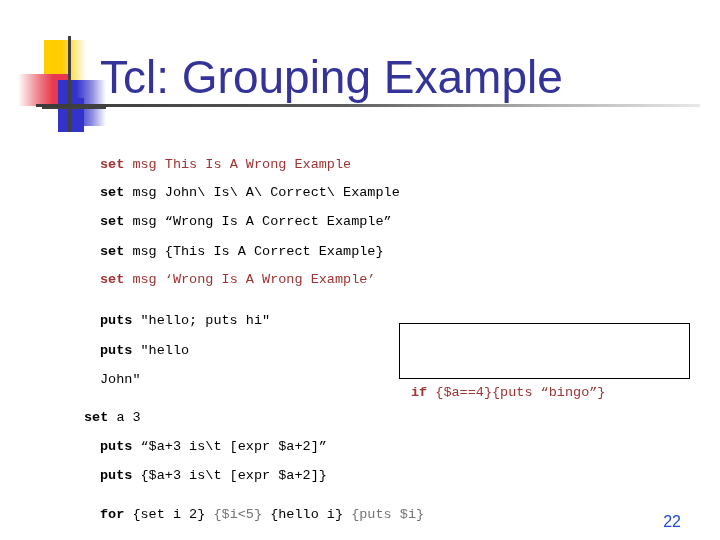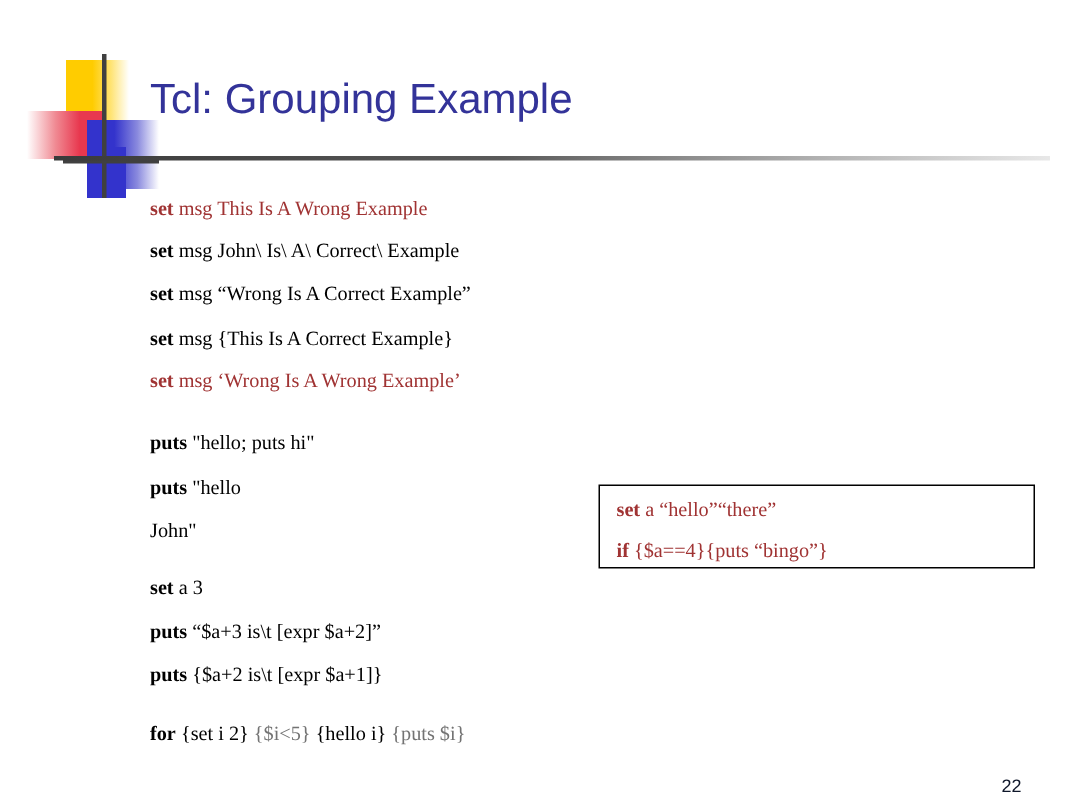--- a/index.html
+++ b/index.html
@@ -69,45 +69,46 @@
     width: 64px;
     height: 3px;
     background: #404040;
   }
 
   
   .title {
     position: absolute;
     left: 100px;
     top: 50px;
-    font-size: 28px;
+    font-size: 46px;
     color: #333399;
     letter-spacing: 0px;
     white-space: nowrap;
     font-weight: normal;
   }
 
   
   .rule {
     position: absolute;
     left: 36px;
     top: 104px;
     width: 664px;
     height: 3px;
     background: linear-gradient(to right, #3a3a3a 0%, #5a5a5a 45%, #b4b4b4 78%, #e8e8e8 100%);
   }
 
   
   .code {
     position: absolute;
-    font-family: Liberation Serif, serif;
+    font-family: Liberation Mono, monospace;
     font-size: 13.5px;
     white-space: pre;
     color: #000000;
     line-height: 1;
+    margin-top: 26px;
   }
   .code.red { color: #A03333; }
   .kw { font-weight: bold; }
   .purple { color: #737373; }
 
   
   .callout {
     position: absolute;
     left: 399px;
     top: 323px;
@@ -118,22 +119,22 @@
   }
   .callout .code {
     position: absolute;
   }
 
   
   .slide-number {
     position: absolute;
     right: 39px;
     bottom: 9px;
-    font-size: 12px;
-    color: #0f172a;
+    font-size: 16px;
+    color: #1d4ed8;
     font-family: "Liberation Sans", sans-serif;
   }
 </style>
 </head>
 <body>
 
 <div class="logo">
   <div class="sq sq-yellow"></div>
   <div class="sq sq-red"></div>
   <div class="sq sq-blue"></div>
@@ -154,26 +155,25 @@
 <div class="code" style="left:100px; top:219px;"><span class="kw">set</span><span> msg {This Is A Correct Example}</span></div>
 
 <div class="code red" style="left:100px; top:247px;"><span class="kw">set</span><span> msg ‘Wrong Is A Wrong Example’</span></div>
 
 <div class="code" style="left:100px; top:288px;"><span class="kw">puts</span><span> "hello; puts hi"</span></div>
 
 <div class="code" style="left:100px; top:318px;"><span class="kw">puts</span><span> "hello</span></div>
 
 <div class="code" style="left:100px; top:347px;"><span>John"</span></div>
 
-<div class="code" style="left:100px; top:385px;"><span class="kw">set</span><span> a 3</span></div>
+<div class="code" style="left:84px; top:385px;"><span class="kw">set</span><span> a 3</span></div>
 
 <div class="code" style="left:100px; top:414px;"><span class="kw">puts</span><span> “$a+3 is\t [expr $a+2]”</span></div>
 
-<div class="code" style="left:100px; top:443px;"><span class="kw">puts</span><span> {$a+2 is\t [expr $a+1]}</span></div>
+<div class="code" style="left:100px; top:443px;"><span class="kw">puts</span><span> {$a+3 is\t [expr $a+2]}</span></div>
 
 <div class="code" style="left:100px; top:482px;"><span class="kw">for</span><span> {set i 2} </span><span class="purple">{$i&lt;5}</span><span> {hello i} </span><span class="purple">{puts $i}</span></div>
 
 <div class="callout">
-  <div class="code red" style="left:11px; top:9px;"><span class="kw">set</span><span> a “hello”“there”</span></div>
   <div class="code red" style="left:11px; top:36px;"><span class="kw">if</span><span> {$a==4}{puts “bingo”}</span></div>
 </div>
 
 <div class="slide-number">22</div>
 
 </body></html>

